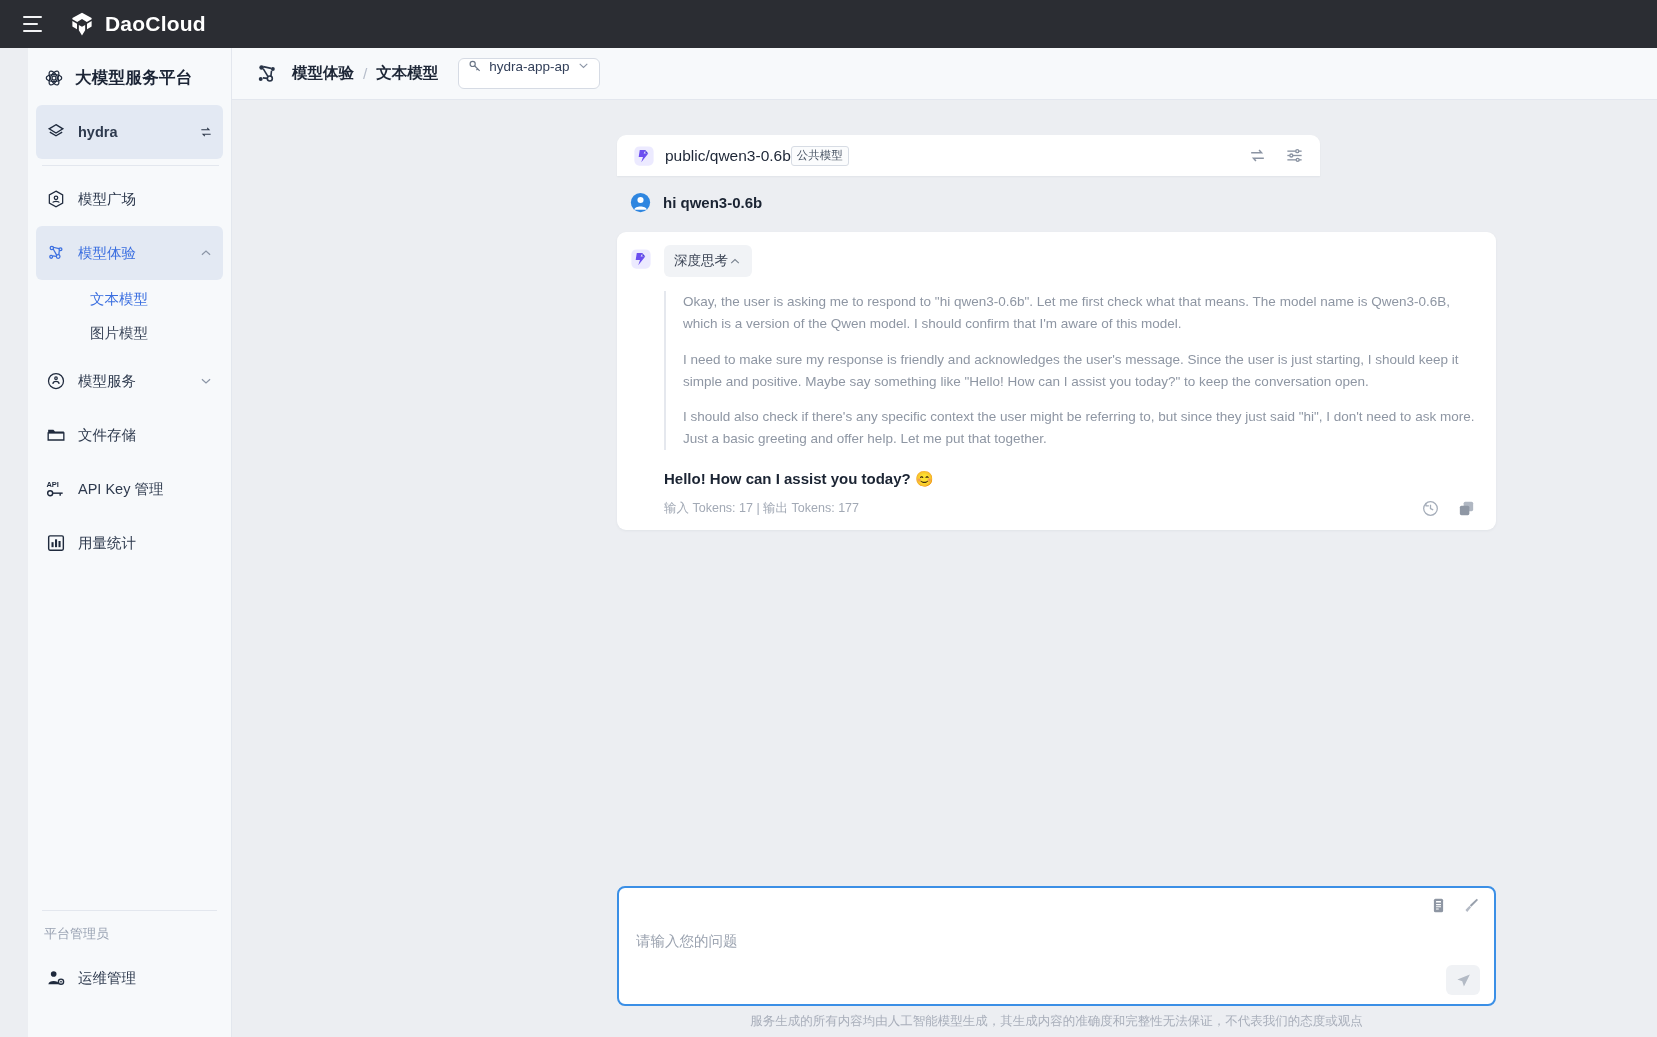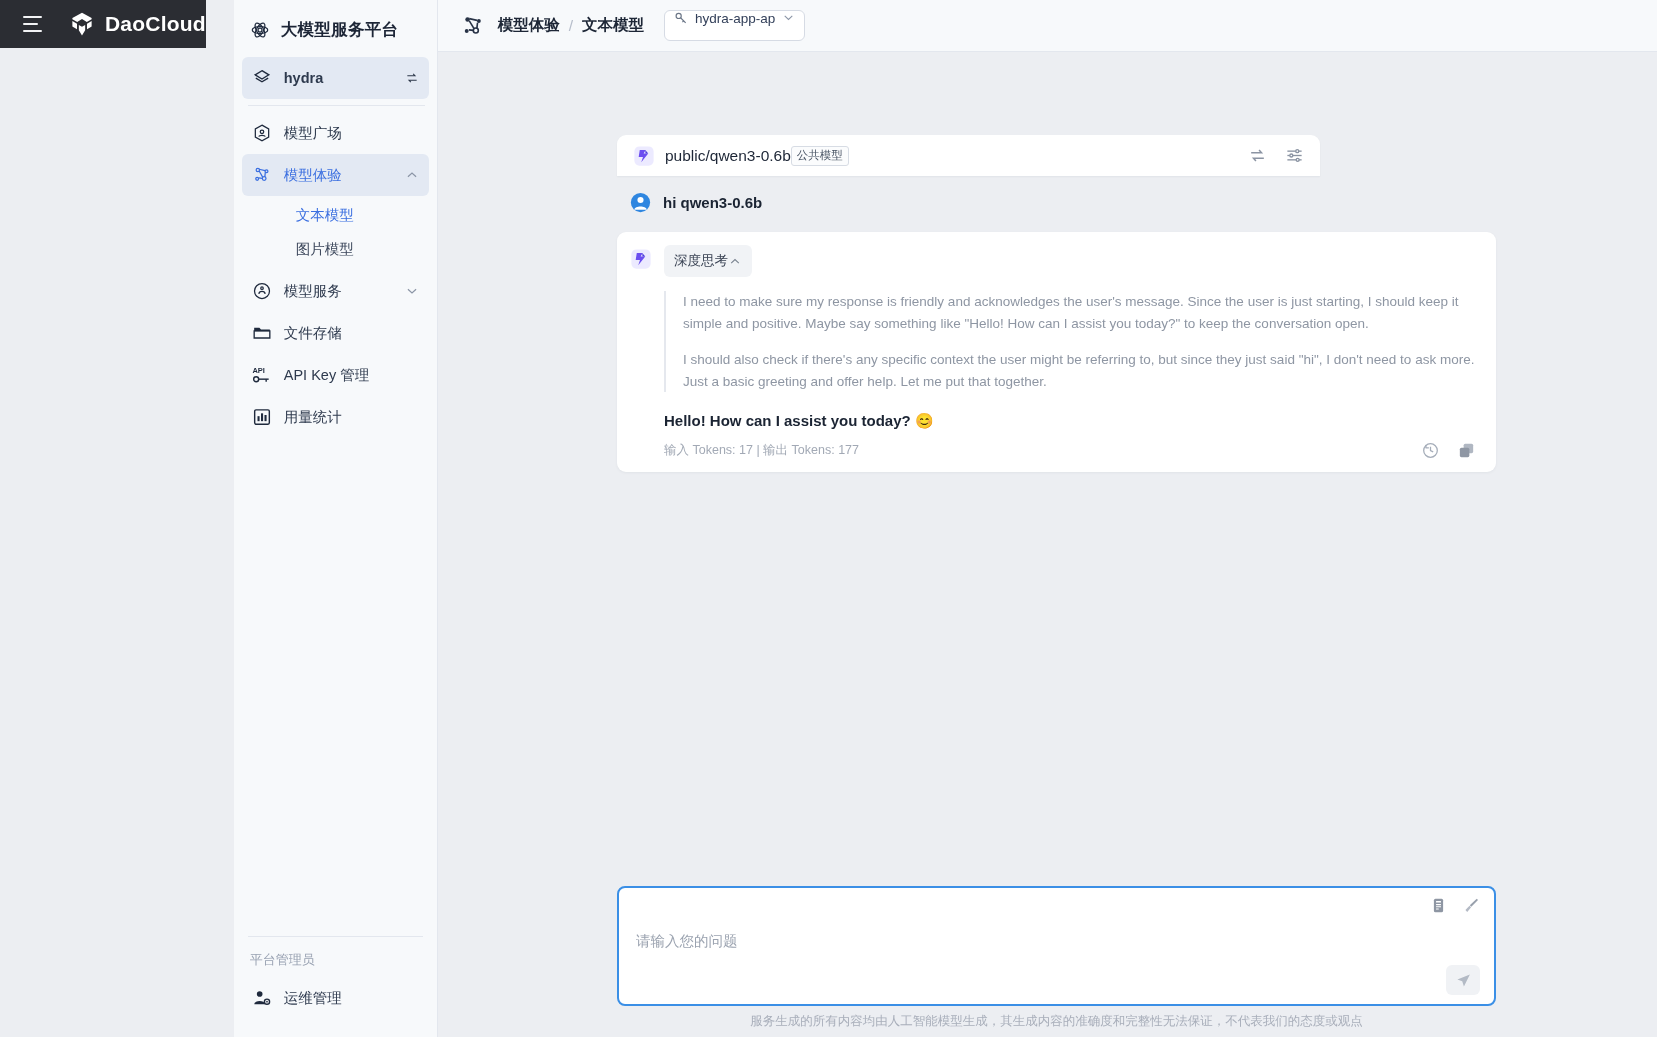--- a/index.html
+++ b/index.html
@@ -2,21 +2,21 @@
 <html><head>
 <meta charset="utf-8">
 <style>
   * { box-sizing: border-box; margin: 0; padding: 0; }
   html, body {
     width: 1657px; height: 1037px;
     overflow: hidden;
     font-family: "Liberation Sans", sans-serif;
     background: #eceef2;
   }
-  .app { width: 1657px; height: 1037px; position: relative; display: flex; flex-direction: row; }
+  .app { width: 1657px; height: 1037px; position: relative; display: flex; flex-direction: column; }
 
   
   .topbar {
     height: 48px; flex: 0 0 48px;
     background: #2b2d33;
     display: flex; align-items: center;
     padding-left: 10px;
     position: relative; z-index: 30;
   }
   .hamburger { width: 44px; height: 48px; display: flex; flex-direction: column;
@@ -39,21 +39,21 @@
     position: relative;
   }
   .platform {
     display: flex; align-items: center; gap: 11px;
     padding: 19px 14px 16px 16px;
   }
   .platform-title { font-size: 16.5px; color: #1c2536; font-weight: 600; letter-spacing: .3px; }
   .nav { padding: 0 8px; }
   .nav-item {
     display: flex; align-items: center; gap: 12px;
-    height: 42px; padding: 0 10px;
+    height: 54px; padding: 0 10px;
     border-radius: 6px; cursor: pointer;
     color: #2e3a4e; font-size: 14.5px;
     position: relative;
   }
   .nav-item .label { flex: 1 1 auto; white-space: nowrap; }
   .nav-item.active-workspace { background: #e3e9f3; font-weight: 600; }
   .nav-item.active { background: #e3e9f3; color: #3b6fe0; }
   .nav-item.active .label { color: #3b6fe0; }
   .nav-icon { width: 20px; height: 20px; flex: 0 0 20px; display: flex;
     align-items: center; justify-content: center; color: #1f2a3d; }
@@ -61,21 +61,21 @@
   .chev { width: 14px; height: 14px; color: #8b95a6; flex: 0 0 14px; }
   .nav-divider { height: 1px; background: #e3e7ee; margin: 6px 12px 6px 14px; }
   .subnav { padding: 2px 8px 4px 8px; }
   .sub-item {
     height: 34px; display: flex; align-items: center;
     padding-left: 46px; font-size: 14.5px; color: #3d485c;
     border-radius: 6px; cursor: pointer;
   }
   .sub-item.active { color: #3b6fe0; }
   .sidebar-spacer { flex: 1 1 auto; }
-  .sidebar-bottom { padding-bottom: 18px; }
+  .sidebar-bottom { padding-bottom: 32px; }
   .sidebar-bottom .nav-divider { margin: 0 14px 14px 14px; }
   .role-label { font-size: 13px; color: #99a2b2; padding: 0 16px 8px 16px; }
 
   
   .content { flex: 1 1 auto; display: flex; flex-direction: column; min-width: 0; background: #eceef2; }
   .crumbbar {
     height: 52px; flex: 0 0 52px;
     background: #f7f9fb;
     border-bottom: 1px solid #e3e7ee;
     display: flex; align-items: center;
@@ -418,20 +418,21 @@
       </svg>
       <div class="assist-body">
         <div class="think-toggle">
           <span>深度思考</span>
           <svg class="chev" viewBox="0 0 24 24" fill="none" stroke="#79828f" stroke-width="2">
             <path d="M5 15 L12 8.5 L19 15"></path>
           </svg>
         </div>
 
         <div class="think-block">
+          <p>Okay, the user is asking me to respond to "hi qwen3-0.6b". Let me first check what that means. The model name is Qwen3-0.6B, which is a version of the Qwen model. I should confirm that I'm aware of this model.</p>
           <p>I need to make sure my response is friendly and acknowledges the user's message. Since the user is just starting, I should keep it simple and positive. Maybe say something like "Hello! How can I assist you today?" to keep the conversation open.</p>
           <p>I should also check if there's any specific context the user might be referring to, but since they just said "hi", I don't need to ask more. Just a basic greeting and offer help. Let me put that together.</p>
         </div>
 
         <div class="answer">Hello! How can I assist you today? 😊</div>
 
         <div class="meta-row">
           <div class="tokens">输入 Tokens: 17 | 输出 Tokens: 177</div>
           <div class="meta-actions">
             <svg class="icon-btn" viewBox="0 0 24 24" fill="none" stroke="#a5adb9" stroke-width="1.6">

